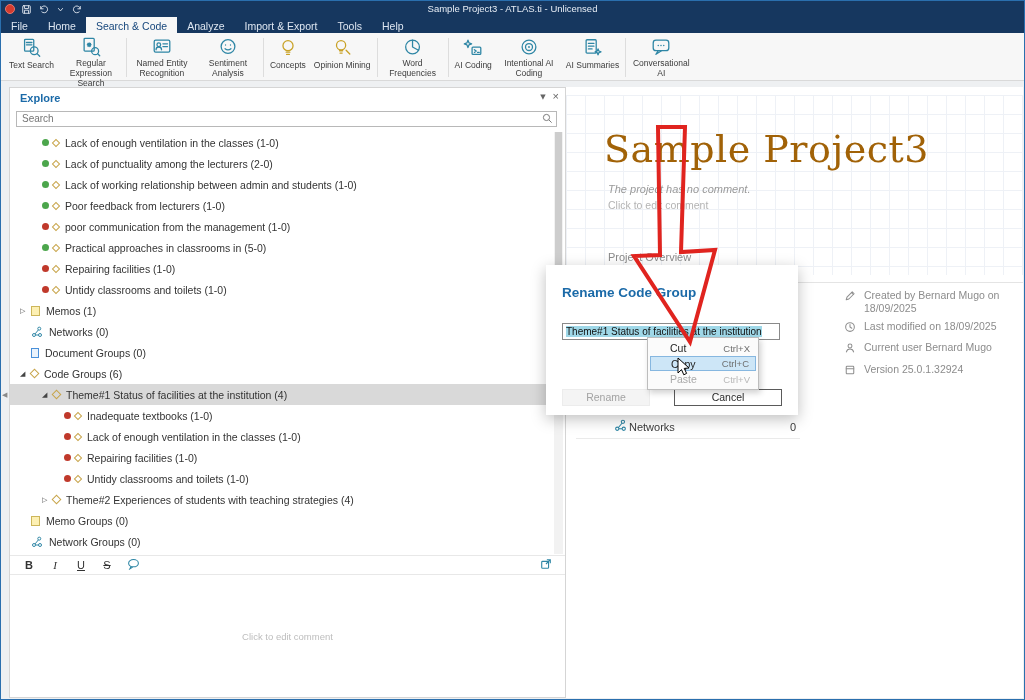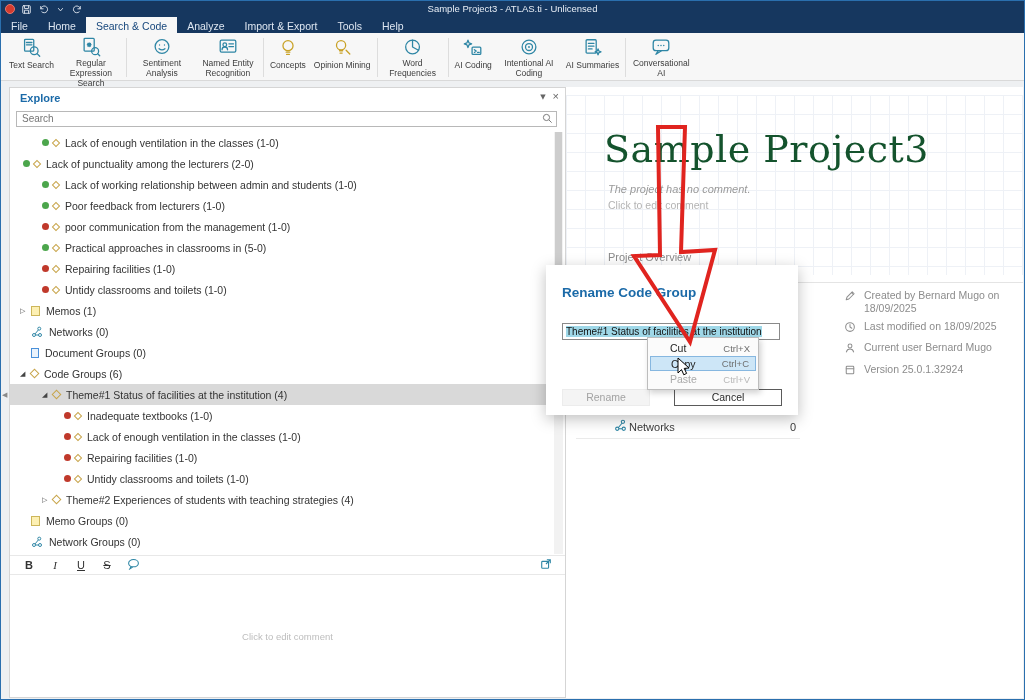--- a/index.html
+++ b/index.html
@@ -65,21 +65,21 @@
   .collapse-arrow { position:absolute; left:1px; top:390px; font-size:7px; color:#8a8a8a;
                     font-family:"DejaVu Sans",sans-serif; }
 
   
   .main { position:absolute; left:565px; top:86px; right:1px; bottom:1px; background:#ffffff; overflow:hidden; }
   .grid { position:absolute; left:0; top:8px; width:100%; height:180px; opacity:.5;
           background-image:linear-gradient(#dfe5ee 1px,transparent 1px),
                            linear-gradient(90deg,#dfe5ee 1px,transparent 1px);
           background-size:19px 19px; }
   .ptitle { position:absolute; left:38px; top:40px; font-family:"DejaVu Serif",serif;
-            font-size:38px; color:#14532d; letter-spacing:.5px; }
+            font-size:38px; color:#a16207; letter-spacing:.5px; }
   .nocmt { position:absolute; left:42px; top:96px; font-size:11px; font-style:italic; color:#9a9a9a; }
   .clickedit { position:absolute; left:42px; top:112px; font-size:10.5px; color:#b3b3b3; }
   .ovlabel { position:absolute; left:42px; top:164px; font-size:11px; color:#8a8a8a; }
   .ovhr { position:absolute; left:0; top:195px; width:460px; height:1px; background:#e4e4e4; }
   .info { position:absolute; left:278px; top:202px; width:176px; display:flex; flex-direction:column; gap:5px; }
   .irow { display:flex; gap:7px; font-size:10.5px; color:#8c8c8c; line-height:1.25; }
   .irow .iic { flex:0 0 13px; padding-top:1px; }
   .nwrow { position:absolute; left:48px; top:331px; width:182px; display:flex; align-items:center; }
   .nwrow .nlbl { font-size:11px; color:#3c3c3c; margin-left:2px; }
   .nwrow .ncnt { margin-left:auto; font-size:11px; color:#3c3c3c; }
@@ -173,39 +173,39 @@
             <circle cx="16.5" cy="16.5" r="3.8"></circle>
             <line x1="19.3" y1="19.3" x2="21.5" y2="21.5"></line>
           </svg>
         </span>
         <span class="rlbl">Regular Expression Search</span>
       </div>
       <div class="rsep"></div>
       <div class="rbtn">
         <span class="ric">
           <svg width="22" height="22" viewBox="0 0 24 24" fill="none" stroke="#2e86a5" stroke-width="1.4" stroke-linecap="round" stroke-linejoin="round">
-            <circle cx="12" cy="11.5" r="7.5"></circle>
-            <circle cx="9.3" cy="9.8" r=".7" fill="#2e86a5" stroke="none"></circle>
-            <circle cx="14.7" cy="9.8" r=".7" fill="#2e86a5" stroke="none"></circle>
-            <path d="M8.8 13.8 q3.2 2.8 6.4 0"></path>
-          </svg>
-        </span>
-        <span class="rlbl">Sentiment Analysis</span>
-      </div>
-      <div class="rbtn">
-        <span class="ric">
-          <svg width="22" height="22" viewBox="0 0 24 24" fill="none" stroke="#2e86a5" stroke-width="1.4" stroke-linecap="round" stroke-linejoin="round">
             <rect x="3.5" y="4.5" width="17" height="13" rx="1.5"></rect>
             <circle cx="8.5" cy="9.5" r="2"></circle>
             <path d="M5.5 15 a3 3 0 0 1 6 0"></path>
             <line x1="13" y1="8.5" x2="18" y2="8.5"></line>
             <line x1="13" y1="11.5" x2="18" y2="11.5"></line>
           </svg>
         </span>
         <span class="rlbl">Named Entity Recognition</span>
+      </div>
+      <div class="rbtn">
+        <span class="ric">
+          <svg width="22" height="22" viewBox="0 0 24 24" fill="none" stroke="#2e86a5" stroke-width="1.4" stroke-linecap="round" stroke-linejoin="round">
+            <circle cx="12" cy="11.5" r="7.5"></circle>
+            <circle cx="9.3" cy="9.8" r=".7" fill="#2e86a5" stroke="none"></circle>
+            <circle cx="14.7" cy="9.8" r=".7" fill="#2e86a5" stroke="none"></circle>
+            <path d="M8.8 13.8 q3.2 2.8 6.4 0"></path>
+          </svg>
+        </span>
+        <span class="rlbl">Sentiment Analysis</span>
       </div>
       <div class="rsep"></div>
       <div class="rbtn">
         <span class="ric">
           <svg width="22" height="22" viewBox="0 0 24 24" fill="none" stroke="#c9a227" stroke-width="1.4" stroke-linecap="round" stroke-linejoin="round">
             <circle cx="12" cy="9.5" r="5.5"></circle>
             <path d="M10 16.5 h4 M10.5 19 h3"></path>
           </svg>
         </span>
         <span class="rlbl">Concepts</span>
@@ -296,21 +296,21 @@
       </span>
     </div>
     <div class="tree" id="tree">
         <div class="trow" style="padding-left: 32px;">
           <span class="ticon">
             <span class="dot" style="background:#4ca64c"></span>
             <span class="dia"></span>
           </span>
           <span class="tlabel">Lack of enough ventilation in the classes (1-0)</span>
         </div>
-        <div class="trow" style="padding-left: 13px;">
+        <div class="trow" style="padding-left: 32px;">
           <span class="ticon">
             <span class="dot" style="background:#4ca64c"></span>
             <span class="dia"></span>
           </span>
           <span class="tlabel">Lack of punctuality among the lecturers (2-0)</span>
         </div>
         <div class="trow" style="padding-left: 32px;">
           <span class="ticon">
             <span class="dot" style="background:#4ca64c"></span>
             <span class="dia"></span>

